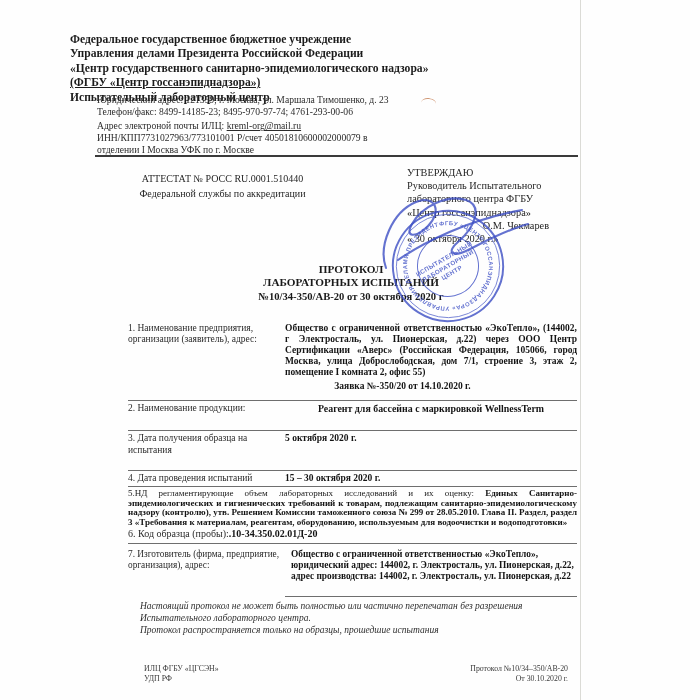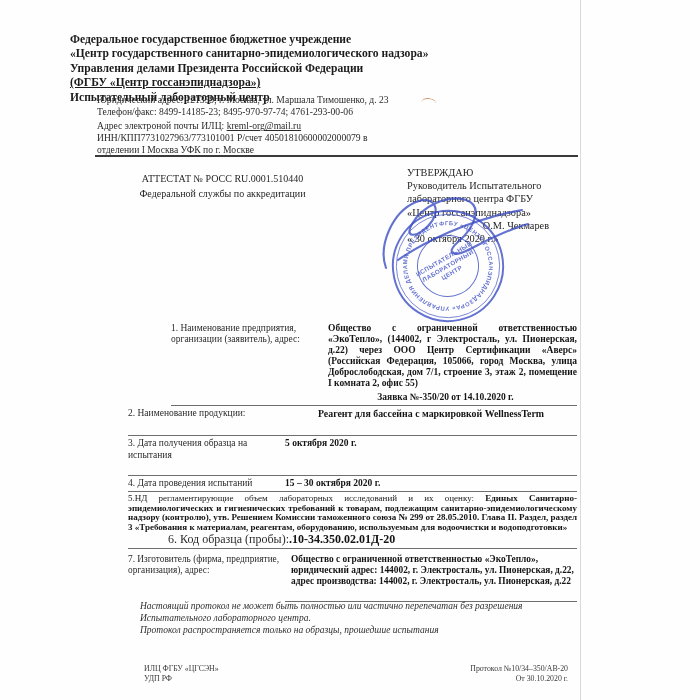--- a/index.html
+++ b/index.html
@@ -48,30 +48,30 @@
   .title .t12 { font-size:11.2px; line-height:13.4px; }
   .title .t3 { font-size:10.6px; line-height:13.4px; }
 
   
   .table { position:absolute; left:128px; top:321px; width:449px; font-size:9.5px; color:#2a2a2a; }
   .trow { display:flex; border-bottom:1px solid #6e6e6e; }
   .cl { width:150px; margin-right:7px; flex:none; line-height:11.3px; padding-top:2px; }
   .cv { flex:1; line-height:11.2px; padding-top:2px; }
   .bold { font-weight:bold; color:#141414; }
   .justify { text-align:justify; }
-  .r1 { padding-bottom:2px;margin-left:43px; }
+  .r1 { padding-bottom:8px; }
   .r1 .para { line-height:11px; }
   .note-line { text-align:center; width:235px; margin-top:3px; line-height:11px; }
   .r2 { padding-bottom:16px; }
   .r2 .cv { font-size:9.9px;text-align:center; }
   .r3 { padding-bottom:14px; }
   .r4 { padding-bottom:2px; }
   .b56 { border-bottom:1px solid #6e6e6e; padding:2px 0 3px; }
   .p56 { font-size:9px; line-height:9.5px; text-align:justify; color:#202020; }
-  .r6-line { margin-top:2px; font-size:12px; line-height:10.5px;margin-left:40px; }
+  .r6-line { margin-top:2px; font-size:10px; line-height:10.5px; }
   .r7 { border-bottom:none; padding-top:3px; }
   .r7 .cl { width:163px; margin-right:0; font-size:9.3px; }
   .r7 .cv { font-size:9.4px; }
   .partial-rule { margin-left:157px; border-bottom:1px solid #6e6e6e; margin-top:14px; height:0; }
 
   
   .notes { position:absolute; left:140px; top:601px; width:441px; font-style:italic;
     font-size:9.5px; line-height:11.8px; color:#2e2e2e; }
   .footer-left { position:absolute; left:144px; top:664px; font-size:7.8px; line-height:9.8px; color:#3a3a3a; }
   .footer-right { position:absolute; left:400px; top:664px; width:168px; text-align:right;
@@ -82,22 +82,22 @@
     border-top:1.4px solid #c9875f; border-radius:50%; transform:rotate(6deg); opacity:.85; }
 </style>
 </head>
 <body>
 
 <div class="page">
   <div class="edge"></div>
 
   <div class="letterhead">
     <div>Федеральное государственное бюджетное учреждение</div>
+    <div>Управления делами Президента Российской Федерации</div>
     <div>«Центр государственного санитарно-эпидемиологического надзора»</div>
-    <div>Управления делами Президента Российской Федерации</div>
     <div class="u">(ФГБУ «Центр госсанэпиднадзора»)</div>
     <div>Испытательный лабораторный центр</div>
   </div>
 
   <div class="contacts">
     <div>Юридический адрес: 121359, г. Москва, ул. Маршала Тимошенко, д. 23</div>
     <div>Телефон/факс: 8499-14185-23; 8495-970-97-74; 4761-293-00-06</div>
     <div class="email-line">
       <span>Адрес электроной почты ИЛЦ: </span><a class="email">kreml-org@mail.ru</a>
     </div>
@@ -136,20 +136,25 @@
         <path id="ringPath" d="M 61 19.5 A 41.5 41.5 0 1 1 60.99 19.5"></path>
       </defs>
     <text class="ring-text"><textPath href="#ringPath">ФГБУ «ЦЕНТР ГОССАНЭПИДНАДЗОРА» УПРАВЛЕНИЯ ДЕЛАМИ ПРЕЗИДЕНТА РОССИЙСКОЙ ФЕДЕРАЦИИ •</textPath></text>
     <g class="stamp-center" transform="rotate(-18 61 61)">
       <text x="61" y="55">ИСПЫТАТЕЛЬНЫЙ</text>
       <text x="61" y="63">ЛАБОРАТОРНЫЙ</text>
       <text x="61" y="71">ЦЕНТР</text>
     </g>
   </svg>
 
+  <div class="title">
+    <div class="t12">ПРОТОКОЛ</div>
+    <div class="t12">ЛАБОРАТОРНЫХ ИСПЫТАНИЙ</div>
+    <div class="t3">№10/34-350/АВ-20 от 30 октября 2020 г</div>
+  </div>
 
   <div class="table">
     <div class="trow r1">
       <div class="cl">1. Наименование предприятия, организации (заявитель), адрес:</div>
       <div class="cv">
         <div class="para bold justify">Общество с ограниченной ответственностью «ЭкоТепло», (144002, г Электросталь, ул. Пионерская, д.22) через ООО Центр Сертификации «Аверс» (Российская Федерация, 105066, город Москва, улица Доброслободская, дом 7/1, строение 3, этаж 2, помещение I комната 2, офис 55)</div>
         <div class="note-line bold">Заявка №-350/20 от  14.10.2020 г.</div>
       </div>
     </div>
     <div class="trow r2">

